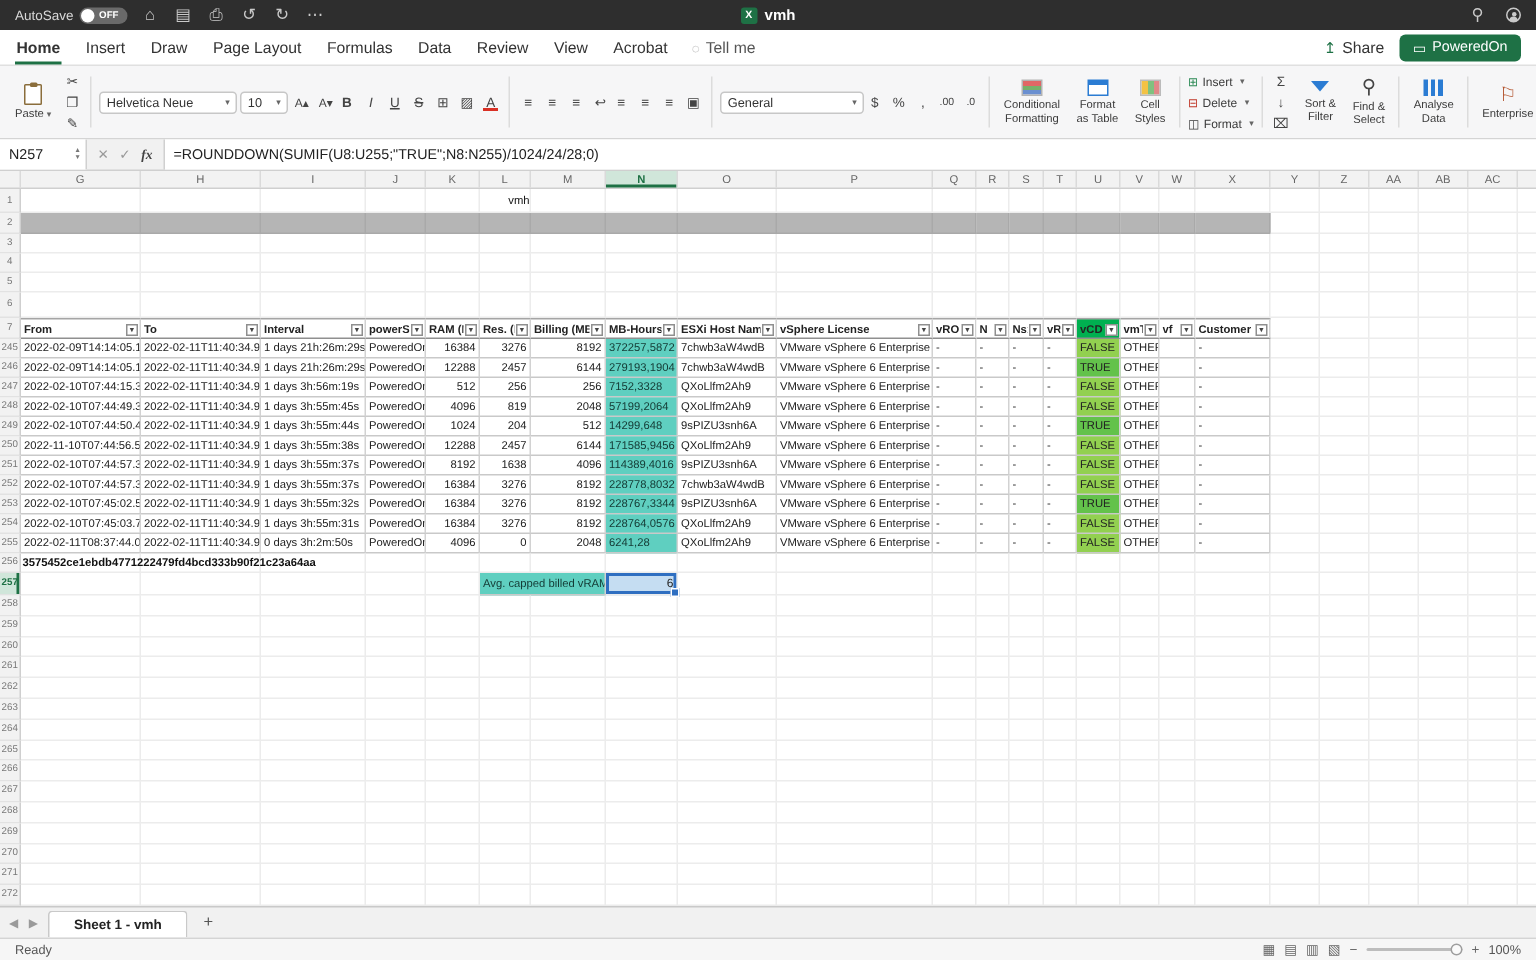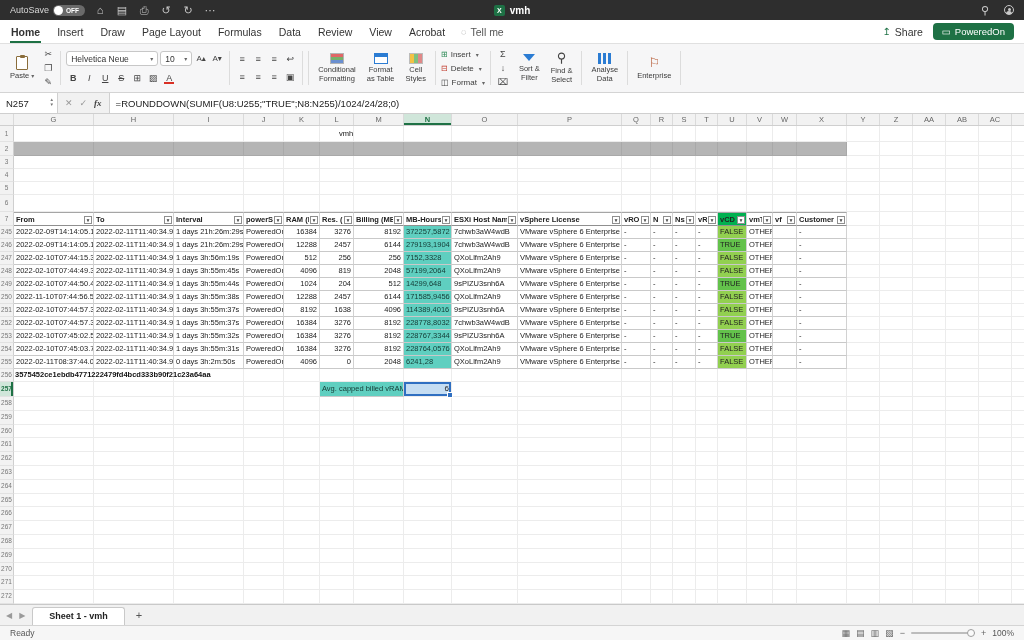--- a/index.html
+++ b/index.html
@@ -32,21 +32,21 @@
 #share .sico{color:#1e7145;font-size:10px}
 #comments{background:#1e7145;color:#fff;border-radius:4px;padding:3px 9px;font-size:9.5px;display:flex;gap:4px;align-items:center}
 
 
 #ribbon{top:44px;height:49px;background:#f6f6f7;border-bottom:1px solid #d4d4d4;display:flex;align-items:stretch;padding:3px 6px;gap:5px}
 .vdiv{width:1px;background:#dcdcdc;margin:4px 0;flex:none}
 .rgroup{display:flex;gap:3px;align-items:center;flex:none}
 .bigv{display:flex;flex-direction:column;align-items:center;justify-content:center;font-size:7.5px;color:#3b3b3b;text-align:center;line-height:1.15;padding:1px 4px;border-radius:3px;flex:none}
 .bigv .cap{white-space:pre-line;margin-top:1px}
 .bigv .gly{font-size:13px;color:#444}
-.cols2{display:flex;flex-direction:column;justify-content:space-evenly;flex:none}
+.cols2{display:flex;flex-direction:row;justify-content:space-evenly;flex:none}
 .cols3{display:flex;flex-direction:column;justify-content:space-evenly;flex:none}
 .rrow{display:flex;gap:2px;align-items:center}
 .combo{background:#fff;border:1px solid #c7c7c7;border-radius:3px;font-size:8.5px;color:#333;display:flex;align-items:center;justify-content:space-between;padding:1px 4px;height:15px;flex:none}
 .sbtn{min-width:14px;height:14px;display:flex;align-items:center;justify-content:center;font-size:9px;color:#444;border-radius:2px;flex:none}
 .sbtn.b{font-weight:bold}.sbtn.i{font-style:italic}.sbtn.u{text-decoration:underline}.sbtn.s{text-decoration:line-through}
 .dd{font-size:6px;color:#666;margin-left:2px}
 .mbtn{display:flex;align-items:center;gap:3px;font-size:8px;color:#3b3b3b;height:14px}
 .mico{font-size:8px}
 .grayed{opacity:.45}
 .ico-paste{width:12px;height:14px;border:1px solid #8a6d3b;background:#fff;border-radius:1px;position:relative;margin-bottom:1px}
@@ -204,20 +204,35 @@
       <div class="sbtn">↩</div>
     </div>
     <div class="rrow">
       <div class="sbtn">≡</div>
       <div class="sbtn">≡</div>
       <div class="sbtn">≡</div>
       <div class="sbtn">▣</div>
     </div>
   </div>
   <div class="vdiv"></div>
+  <div class="cols2">
+    <div class="rrow">
+      <div class="combo" style="width:96px">
+          <span>General</span>
+          <span class="dd">▾</span>
+        </div>
+    </div>
+    <div class="rrow">
+      <div class="sbtn">$</div>
+      <div class="sbtn">%</div>
+      <div class="sbtn">,</div>
+      <div class="sbtn" style="font-size:7px">.00</div>
+      <div class="sbtn" style="font-size:7px">.0</div>
+    </div>
+  </div>
   <div class="vdiv"></div>
   <div class="rgroup">
     <div class="bigv">
         <div class="ico-cf"></div>
         <span class="cap">Conditional
 Formatting</span>
       </div>
     <div class="bigv">
         <div class="ico-tbl"></div>
         <span class="cap">Format

